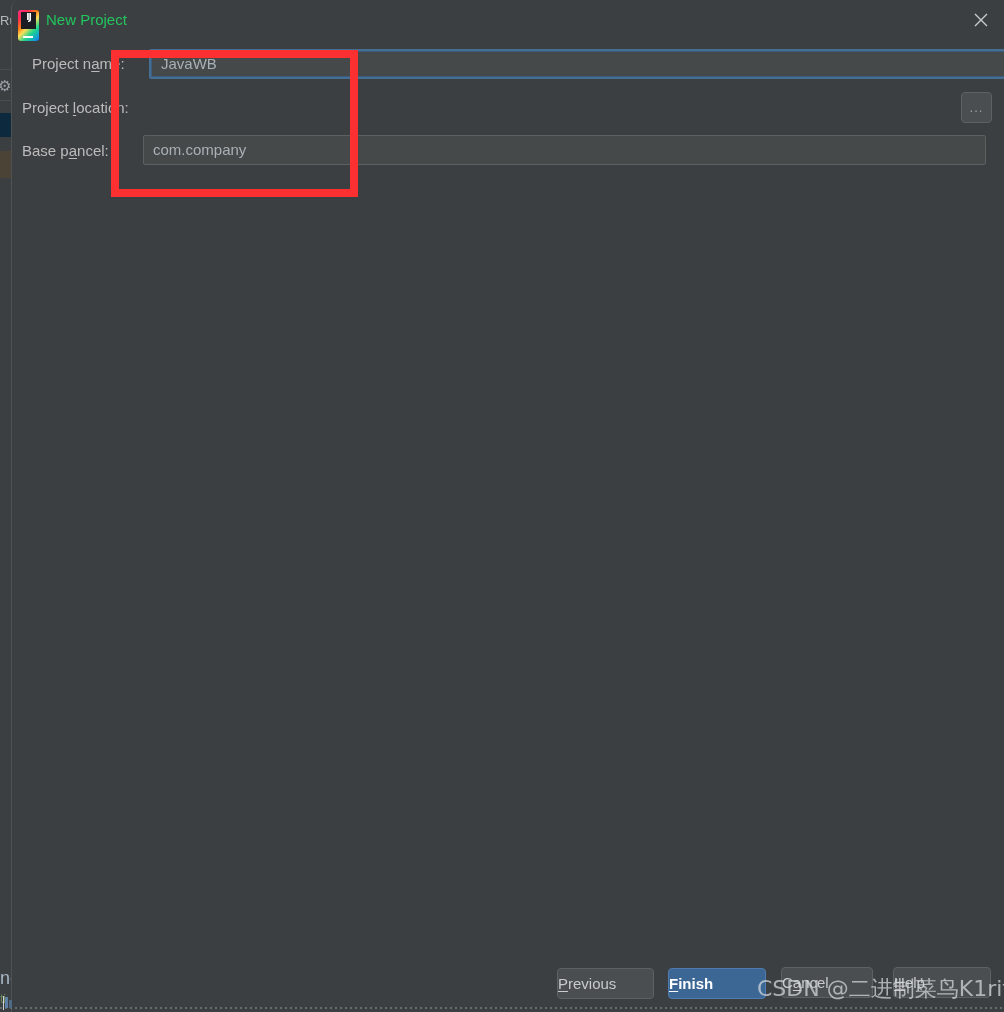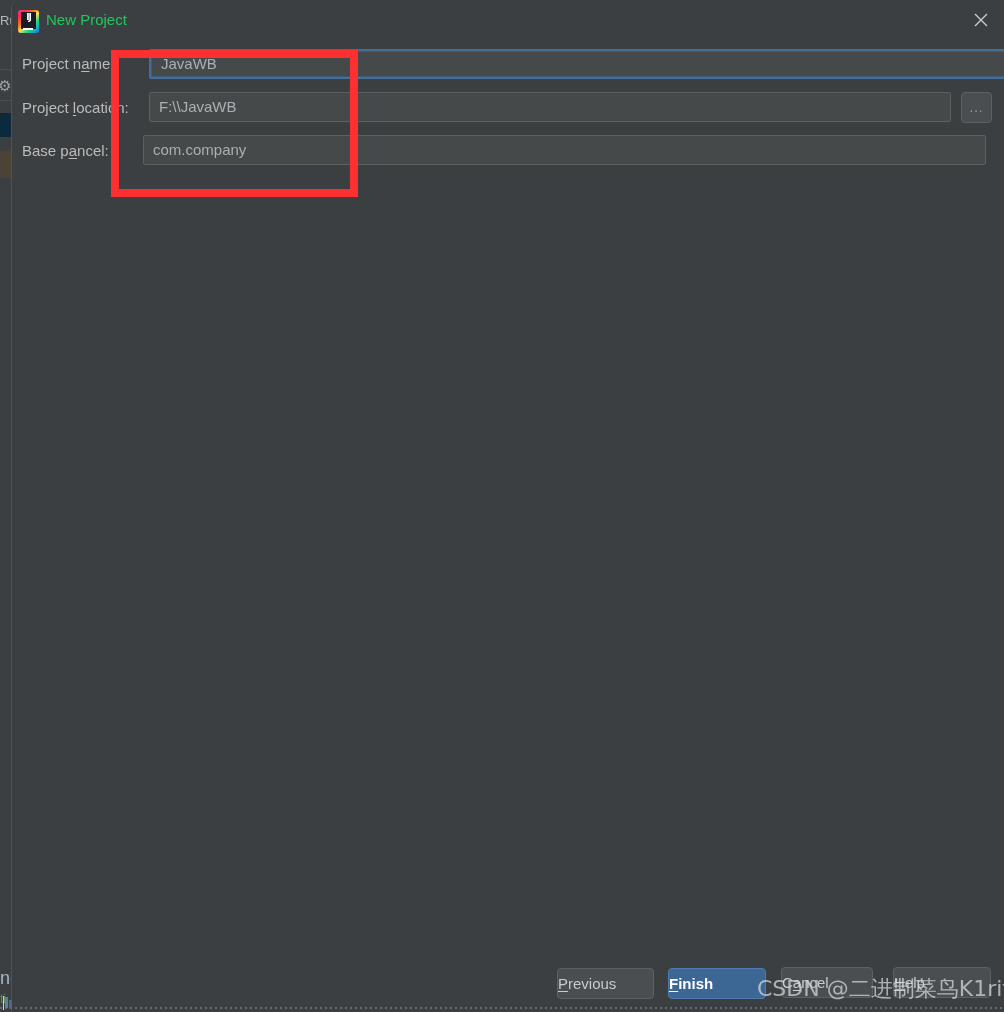--- a/index.html
+++ b/index.html
@@ -122,21 +122,21 @@
   #titlebar {
     position: absolute;
     left: 0; top: 0;
     width: 992px; height: 44px;
     background: #3c3f41;
     border-top-left-radius: 8px;
   }
   #app-icon {
     position: absolute;
     left: 6px; top: 10px;
-    width: 21px; height: 23px;
+    width: 21px; height: 31px;
     border-radius: 3px;
     background:
       linear-gradient(135deg, #ff318c 0%, #fe2857 18%, #f97a12 38%,
                       #ffdd57 52%, #21d789 70%, #087cfa 100%);
     overflow: hidden;
   }
   #app-icon .glyph {
     position: absolute;
     left: 3px; top: 2px;
     width: 15px; height: 17px;
@@ -198,21 +198,21 @@
     border: 2px solid #466d94;
     background: #45494a;
     box-shadow: 0 0 0 1px #3c5c7e inset;
     line-height: 26px;
   }
 
   #field-project-name  { left: 137px; top: 49px;  width: 942px; padding-left: 10px; }
   #field-project-loc   { left: 137px; top: 92px;  width: 802px; }
   #field-base-package  { left: 131px; top: 135px; width: 843px; }
 
-  #label-project-name  { top: 55px; }
+  #label-project-name  { top: 55px; margin-left: 10px; }
   #label-project-loc   { top: 99px; }
   #label-base-package  { top: 142px; }
 
   #browse-button {
     position: absolute;
     left: 949px; top: 92px;
     width: 31px; height: 31px;
     background: #4a4e50;
     border: 1px solid #5d6163;
     border-radius: 4px;
@@ -305,21 +305,20 @@
       <svg width="14" height="14" viewBox="0 0 14 14" aria-hidden="true">
         <path d="M1 1 L13 13 M13 1 L1 13" stroke="#c9ccce" stroke-width="1.4" fill="none"></path>
       </svg>
     </div>
   </div>
 
   <div class="form-label" id="label-project-name"><span>Project n</span><u>a</u><span>me:</span></div>
   <div class="text-field focused" id="field-project-name">JavaWB</div>
 
   <div class="form-label" id="label-project-loc"><span>Project </span><u>l</u><span>ocation:</span></div>
-  <div class="text-field" id="field-project-loc">F:\\JavaWB</div>
   <div id="browse-button">
     <div class="dots">...</div>
   </div>
 
   <div class="form-label" id="label-base-package"><span>Base p</span><u>a</u><span>ncel:</span></div>
   <div class="text-field" id="field-base-package">com.company</div>
 
   <div id="annotation-rect"></div>
 
   <div class="dlg-button" id="btn-previous"><span></span><u>P</u><span>revious</span></div>

